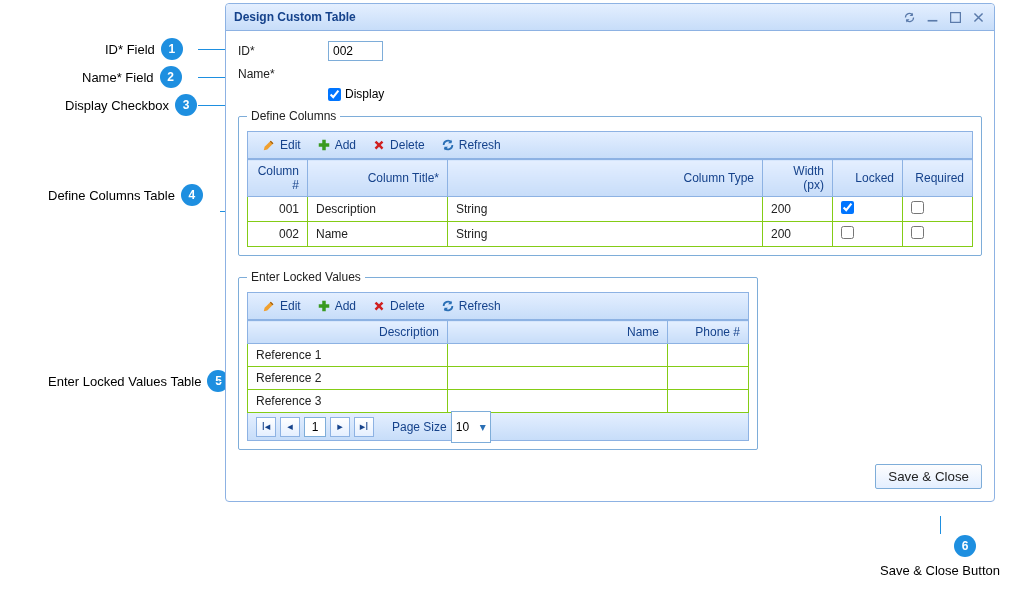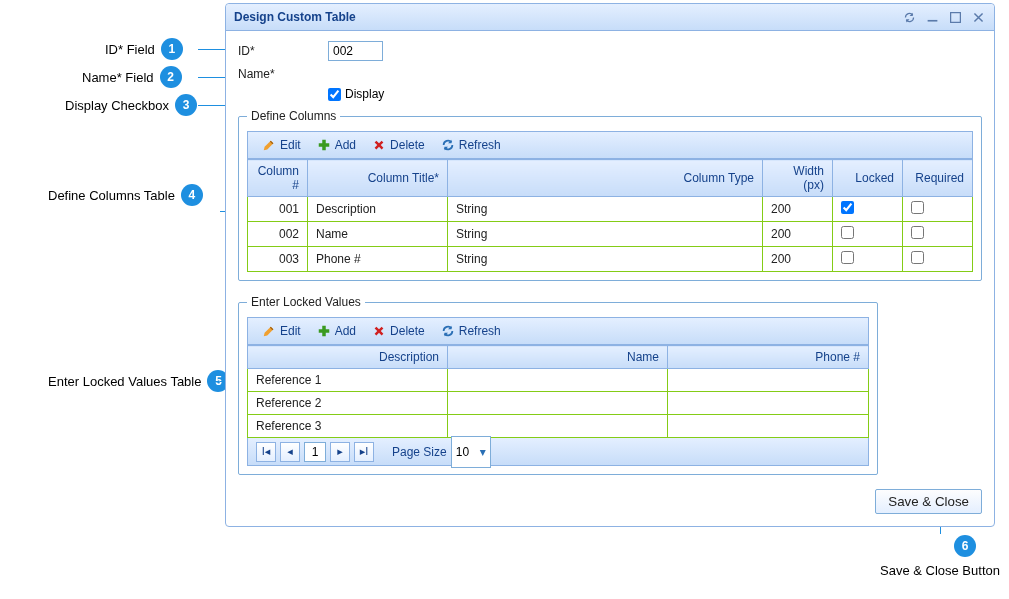--- a/index.html
+++ b/index.html
@@ -343,33 +343,25 @@
               <td><input type="checkbox" style=""></td>
             </tr>
             <tr>
               <td class="col-num" style="text-align:right;">002</td>
               <td>Name</td>
               <td>String</td>
               <td>200</td>
               <td><input type="checkbox" style=""></td>
               <td><input type="checkbox" style=""></td>
             </tr>
-            <tr>
-              <td class="col-num" style="text-align:right;">003</td>
-              <td>Phone #</td>
-              <td>String</td>
-              <td>200</td>
-              <td><input type="checkbox" style=""></td>
-              <td><input type="checkbox" style=""></td>
-            </tr>
           </tbody>
       </table>
     </fieldset>
 
-    <fieldset style="width:640px;">
+    <fieldset style="width:520px;">
       <legend>Enter Locked Values</legend>
       <div class="toolbar">
         <span class="tbtn">
           <span class="icon">
               <svg viewBox="0 0 16 16" width="14" height="14">
                 <path fill="#f0a030" d="M2 14l1-4 7-7 3 3-7 7-4 1z"></path>
                 <path fill="#a06010" d="M10 3l3 3-1 1-3-3z"></path>
               </svg>
             </span>
           <span>Edit</span>

